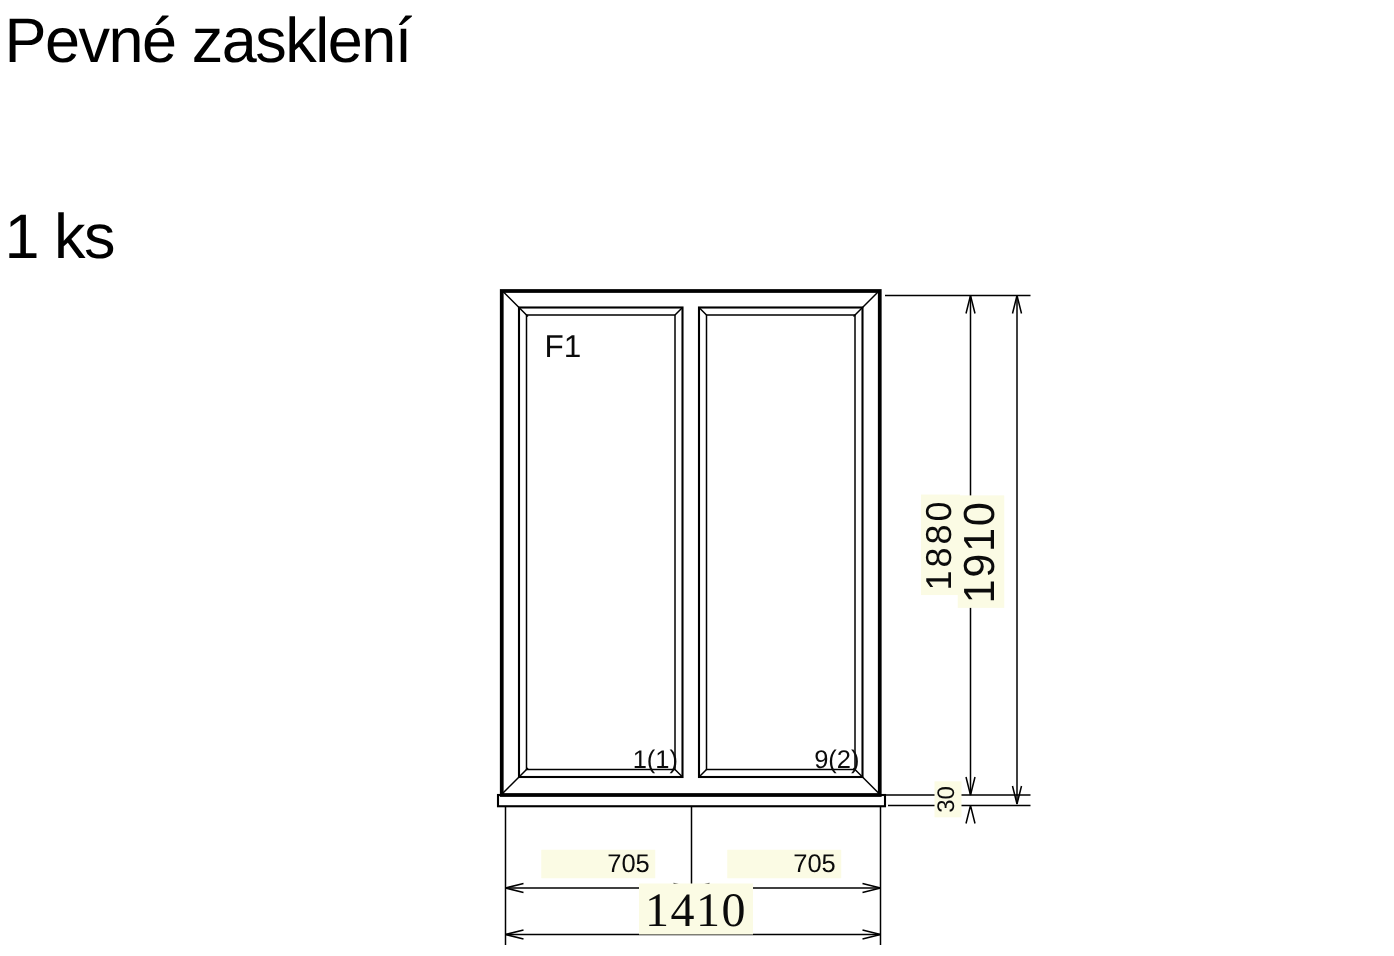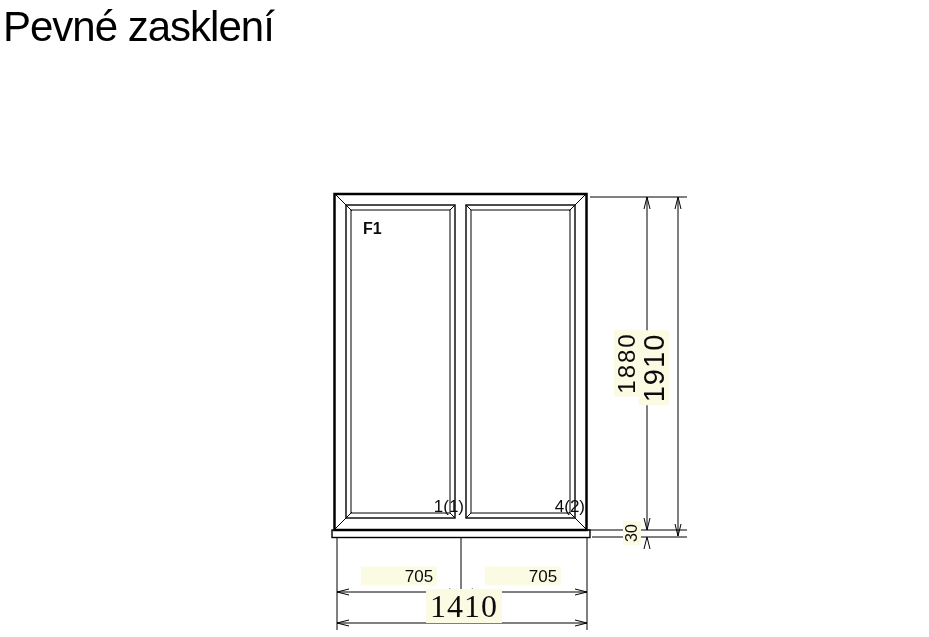--- a/index.html
+++ b/index.html
@@ -38,34 +38,35 @@
   .dim {
     background: #fbfbe4;
     padding: 1px 4px;
     transform: translate(-50%, -50%);
   }
   .dim-rot {
     background: #fbfbe4;
     padding: 1px 3px;
     transform: translate(-50%, -50%) rotate(-90deg);
   }
-  .glass-lbl-f1 { font-size: 16px; font-weight: bold; }
-  .pane-id { font-size: 17px; transform: translate(-100%, -100%); margin-left: 12px; }
+  .glass-lbl-f1 { font-size: 21px; }
+  .pane-id { font-size: 17px; transform: translate(-100%, -100%); }
   .sz-705  { font-size: 17px; padding-left: 44px; }
   .sz-1410 { font-size: 32px; letter-spacing: 1px; font-family: Liberation Serif, serif; }
   .sz-1880 { font-size: 24px; letter-spacing: 2px; }
   .sz-1910 { font-size: 29px; letter-spacing: 1px; }
   .sz-30   { font-size: 16px; }
 </style>
 </head>
 <body>
 
 <div class="canvas">
 
   <div class="hdr hdr-title">Pevné zasklení</div>
+  <div class="hdr hdr-qty">1 ks</div>
 
   <svg class="drawing" width="929" height="637" viewBox="0 0 929 637">
 
     <rect x="334.5" y="194" width="252" height="336" class="ln" stroke-width="2.5" fill="#ffffff"></rect>
 
     <rect x="332" y="530" width="258" height="7.5" class="ln" stroke-width="1.4" fill="#ffffff"></rect>
 
     <rect x="346" y="205" width="109" height="313" class="ln" stroke-width="1.4" fill="#ffffff"></rect>
     <rect x="466" y="205" width="109" height="313" class="ln" stroke-width="1.4" fill="#ffffff"></rect>
 
@@ -103,21 +104,21 @@
       M449 589 L461 592 L449 595
       M473 589 L461 592 L473 595
       M575 589 L587 592 L575 595
       M349 620 L337 623 L349 626
       M575 620 L587 623 L575 626"></path>
   </svg>
 
   <div class="lbl glass-lbl-f1" style="left:363px; top:221px;">F1</div>
 
   <div class="lbl pane-id" style="left:452px; top:515px;">1(1)</div>
-  <div class="lbl pane-id" style="left:573px; top:515px;">4(2)</div>
+  <div class="lbl pane-id" style="left:573px; top:515px;">9(2)</div>
 
   <div class="lbl dim sz-705" style="left:399px; top:576px;">705</div>
   <div class="lbl dim sz-705" style="left:523px; top:576px;">705</div>
   <div class="lbl dim sz-1410" style="left:464px; top:606px;">1410</div>
 
   <div class="lbl dim-rot sz-1880" style="left:627px; top:363px;">1880</div>
   <div class="lbl dim-rot sz-1910" style="left:654px; top:368px;">1910</div>
   <div class="lbl dim-rot sz-30" style="left:632px; top:533px;">30</div>
 
 </div>

